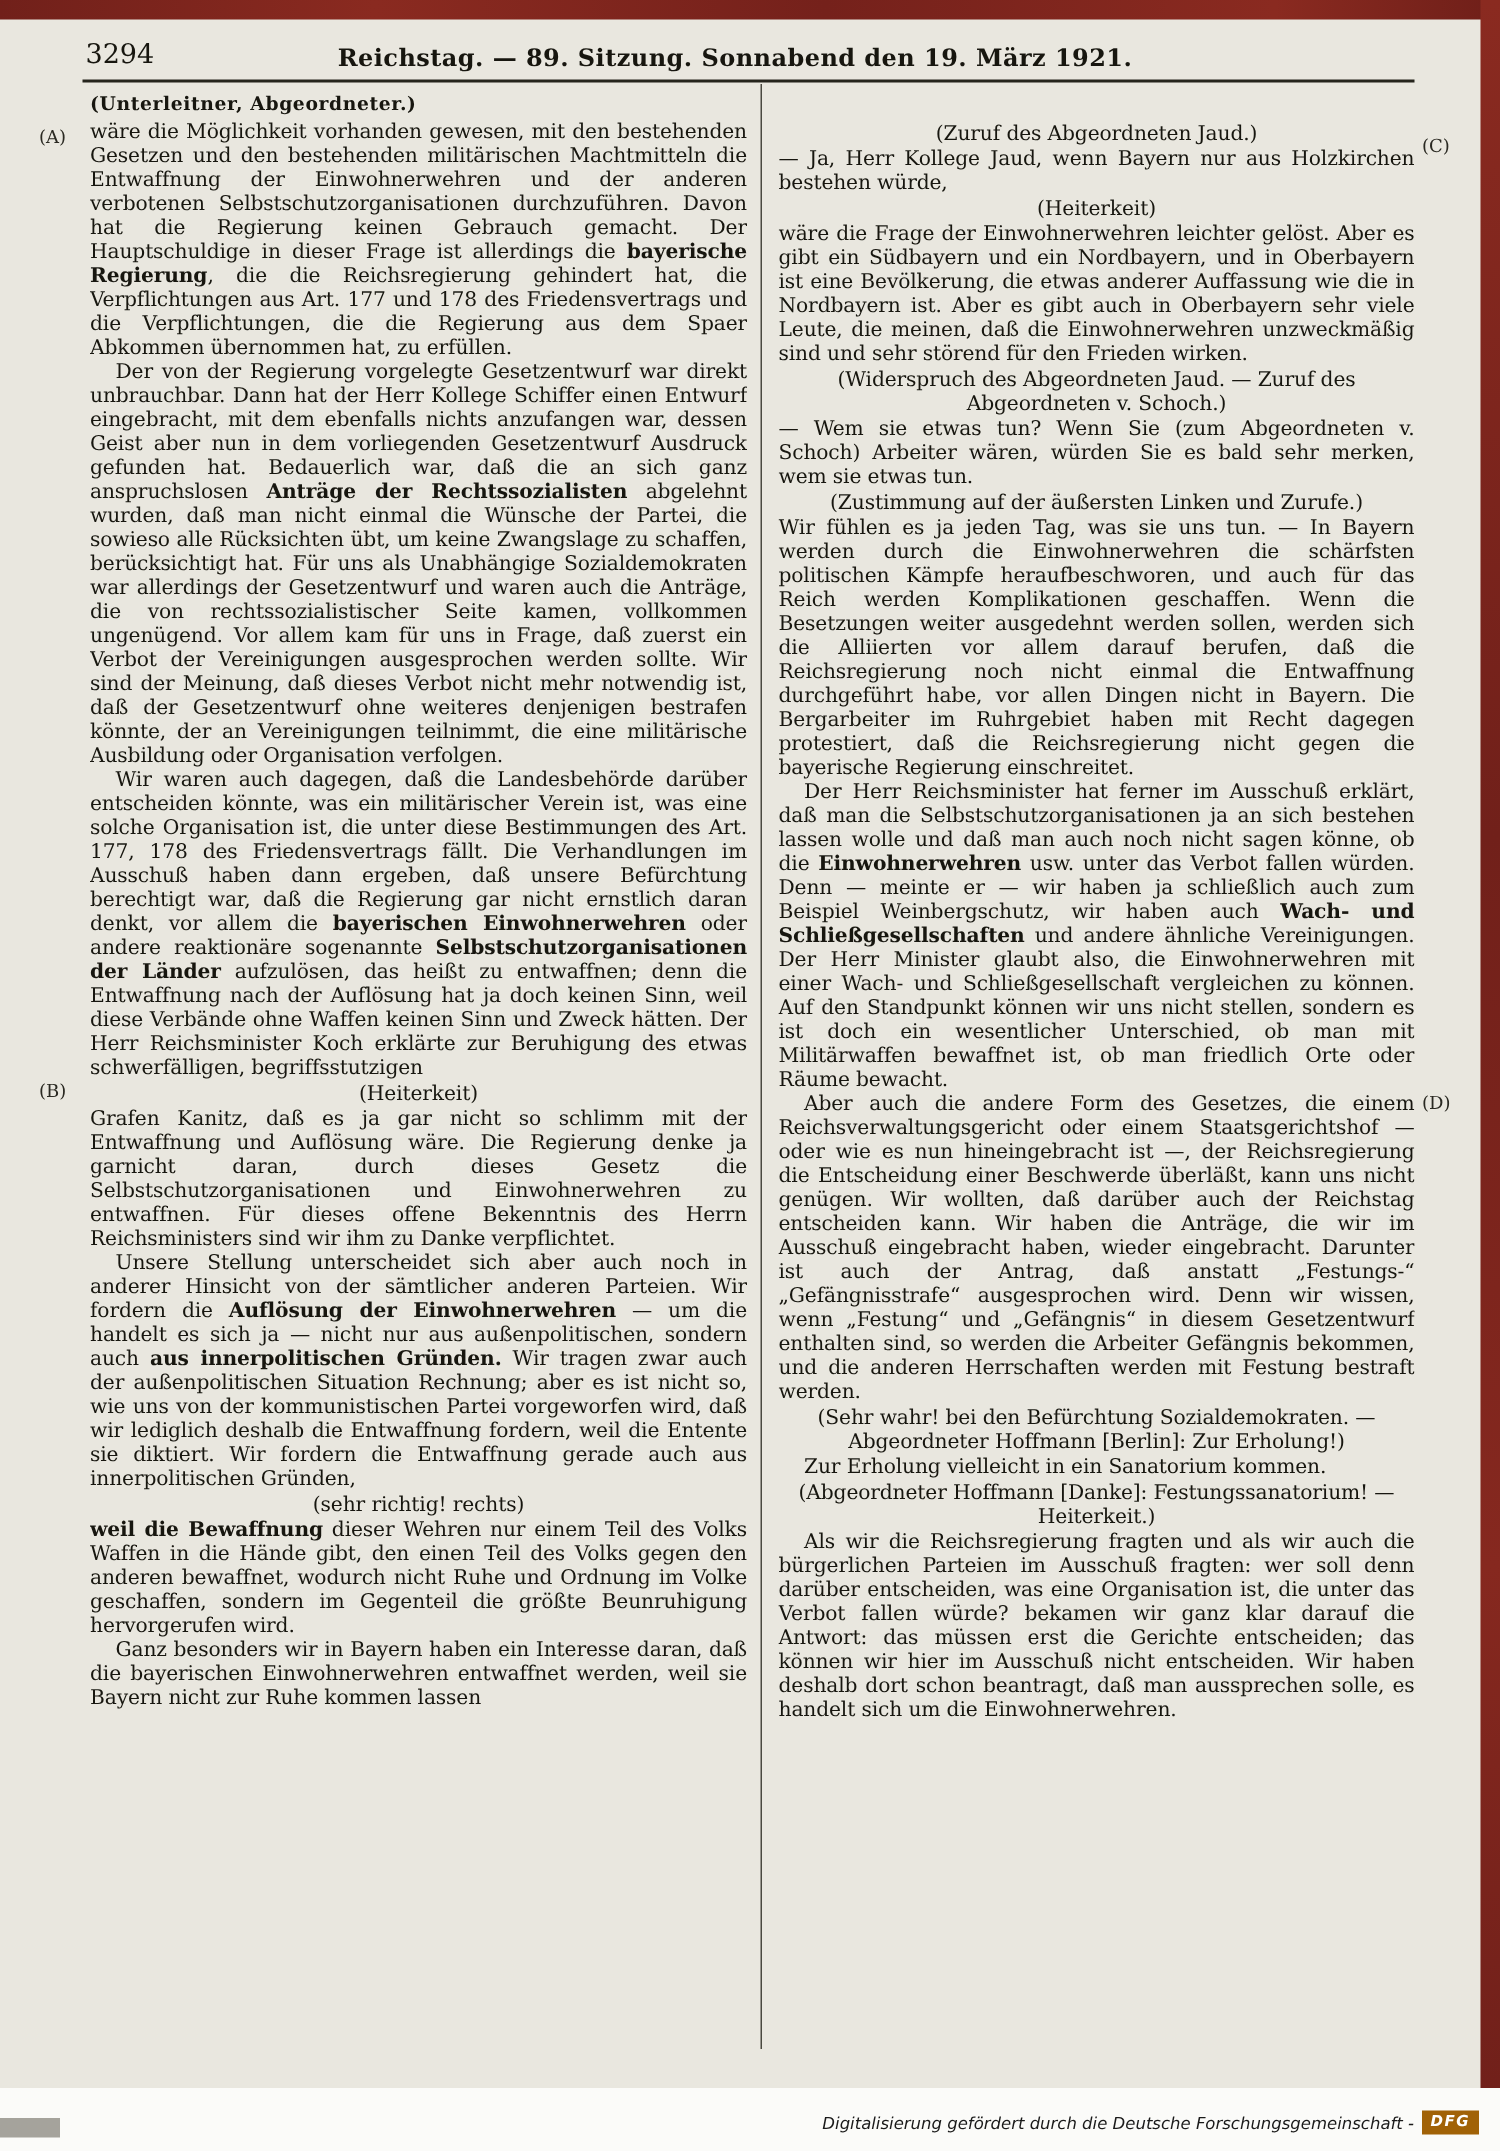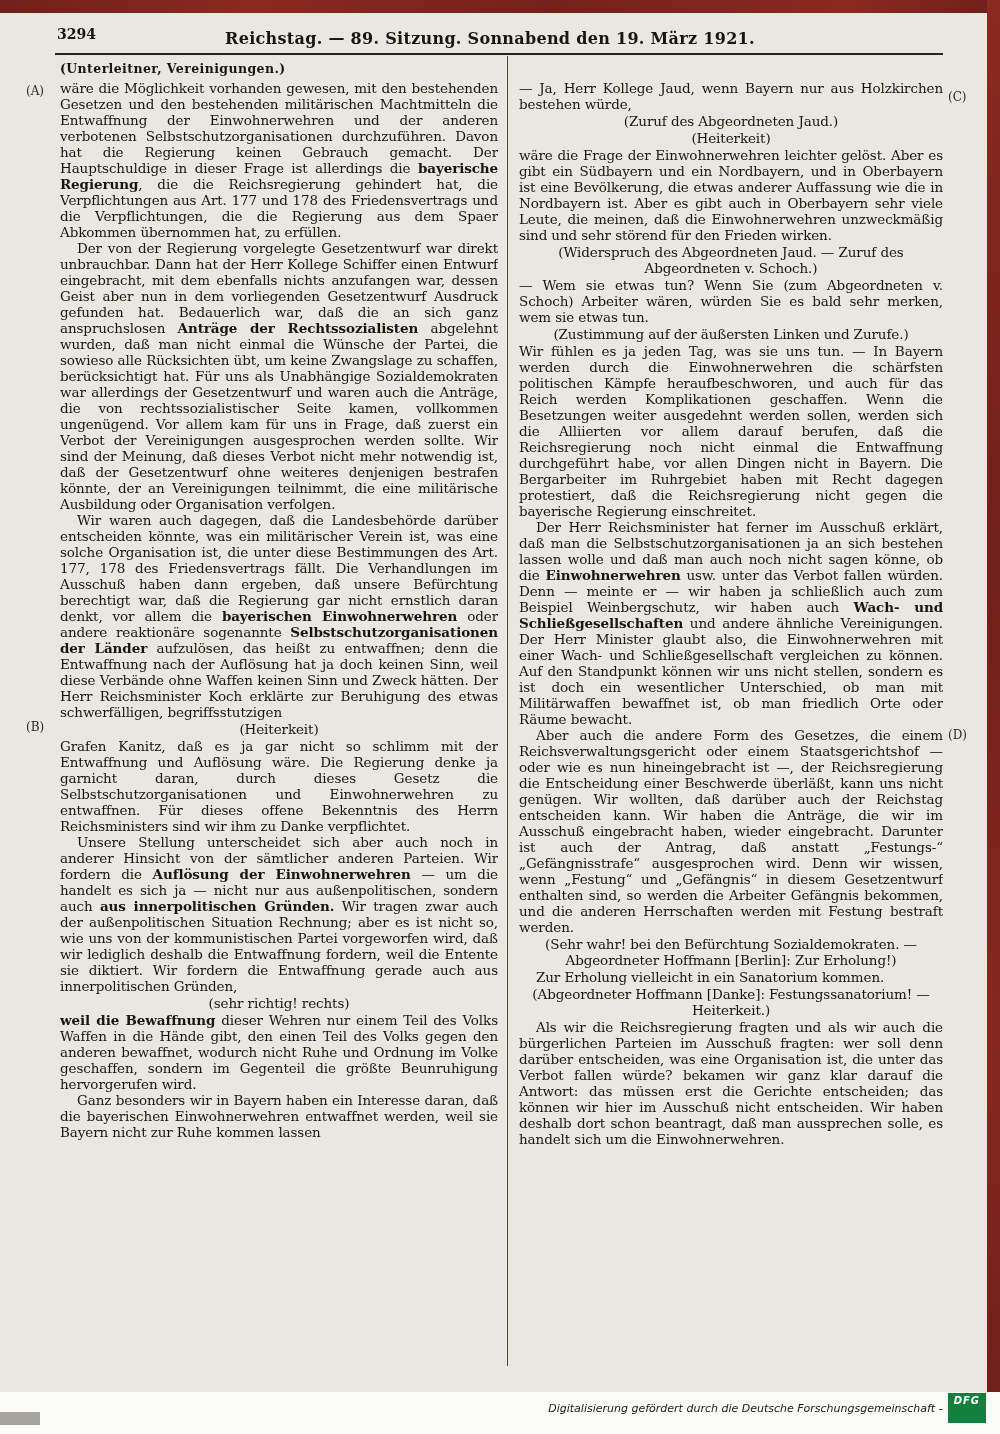--- a/index.html
+++ b/index.html
@@ -11,21 +11,21 @@
     color:#17160f;
   }
   .edge-top {
     position:absolute; top:0; left:0; width:100%; height:13px;
     background:linear-gradient(90deg,#71201a,#8a2a20 25%,#75211b 55%,#8a2a20 85%,#6f1f19);
   }
   .edge-right {
     position:absolute; top:0; right:0; width:13px; height:1392px;
     background:linear-gradient(180deg,#8a2a20,#71201a 40%,#86281f 75%,#71201a);
   }
-  .page-number { position:absolute; top:26px; left:57px; font-size:14px; font-weight:bold; }
+  .page-number { position:absolute; top:26px; left:57px; font-size:18px; font-weight:normal; }
   .header-title {
     position:absolute; top:29px; left:0; right:20px; text-align:center;
     font-size:16px; font-weight:bold; letter-spacing:0.3px;
   }
   .header-rule { position:absolute; top:53px; left:55px; right:57px; height:2px; background:#26251d; }
   .speaker-note { position:absolute; top:61px; left:60px; font-size:12.5px; font-weight:bold; letter-spacing:0.4px; }
   .marker { position:absolute; font-size:12px; color:#2a2922; }
   .marker-a { top:84px;  left:26px; }
   .marker-b { top:720px; left:26px; }
   .marker-c { top:90px;  left:948px; }
@@ -40,61 +40,61 @@
   .para { margin:0; }
   .indent { text-indent:17px; }
   .center { text-align:center; text-indent:0; margin:1px 0; }
   .b { font-weight:bold; }
   .bottom-strip { position:absolute; bottom:0; left:0; width:100%; height:42px; background:#fbfbf9;font-style:italic; }
   .footer {
     position:absolute; right:14px; bottom:11px; display:flex; align-items:center; gap:5px;
     font-family:"DejaVu Sans","Liberation Sans",sans-serif; font-size:11px; color:#1a1a1a;
   }
   .dfg {
-    display:inline-block; background:#15803d; color:#ffffff; font-weight:bold;
-    font-size:10px; padding:2px 6px 17px; letter-spacing:1px;
+    display:inline-block; background:#a16207; color:#ffffff; font-weight:bold;
+    font-size:10px; padding:2px 6px 3px; letter-spacing:1px;
     font-family:"DejaVu Sans","Liberation Sans",sans-serif;
   }
   .corner-smudge { position:absolute; left:0; bottom:9px; width:40px; height:13px; background:#a5a39c; }
 </style>
 </head>
 <body>
 
 <div class="scan">
 
   <div class="edge-top"></div>
   <div class="edge-right"></div>
 
   <div class="page-number">3294</div>
   <div class="header-title">Reichstag. — 89. Sitzung. Sonnabend den 19. März 1921.</div>
   <div class="header-rule"></div>
 
-  <div class="speaker-note">(Unterleitner, Vereinigungen.)</div>
+  <div class="speaker-note">(Unterleitner, Abgeordneter.)</div>
 
   <div class="marker marker-a">(A)</div>
   <div class="marker marker-b">(B)</div>
   <div class="marker marker-c">(C)</div>
   <div class="marker marker-d">(D)</div>
 
   <div class="col-divider"></div>
 
   <div id="col-left" class="col col-left">
       <p class="para noindent"><span>wäre die Möglichkeit vorhanden gewesen, mit den bestehenden Gesetzen und den bestehenden militärischen Machtmitteln die Entwaffnung der Einwohnerwehren und der anderen verbotenen Selbstschutzorganisationen durchzuführen. Davon hat die Regierung keinen Gebrauch gemacht. Der Hauptschuldige in dieser Frage ist allerdings die </span><span class="b">bayerische Regierung</span><span>, die die Reichsregierung gehindert hat, die Verpflichtungen aus Art. 177 und 178 des Friedensvertrags und die Verpflichtungen, die die Regierung aus dem Spaer Abkommen übernommen hat, zu erfüllen.</span></p>
       <p class="para indent"><span>Der von der Regierung vorgelegte Gesetzentwurf war direkt unbrauchbar. Dann hat der Herr Kollege Schiffer einen Entwurf eingebracht, mit dem ebenfalls nichts anzufangen war, dessen Geist aber nun in dem vorliegenden Gesetzentwurf Ausdruck gefunden hat. Bedauerlich war, daß die an sich ganz anspruchslosen </span><span class="b">Anträge der Rechtssozialisten</span><span> abgelehnt wurden, daß man nicht einmal die Wünsche der Partei, die sowieso alle Rücksichten übt, um keine Zwangslage zu schaffen, berücksichtigt hat. Für uns als Unabhängige Sozialdemokraten war allerdings der Gesetzentwurf und waren auch die Anträge, die von rechtssozialistischer Seite kamen, vollkommen ungenügend. Vor allem kam für uns in Frage, daß zuerst ein Verbot der Vereinigungen ausgesprochen werden sollte. Wir sind der Meinung, daß dieses Verbot nicht mehr notwendig ist, daß der Gesetzentwurf ohne weiteres denjenigen bestrafen könnte, der an Vereinigungen teilnimmt, die eine militärische Ausbildung oder Organisation verfolgen.</span></p>
       <p class="para indent"><span>Wir waren auch dagegen, daß die Landesbehörde darüber entscheiden könnte, was ein militärischer Verein ist, was eine solche Organisation ist, die unter diese Bestimmungen des Art. 177, 178 des Friedensvertrags fällt. Die Verhandlungen im Ausschuß haben dann ergeben, daß unsere Befürchtung berechtigt war, daß die Regierung gar nicht ernstlich daran denkt, vor allem die </span><span class="b">bayerischen Einwohnerwehren</span><span> oder andere reaktionäre sogenannte </span><span class="b">Selbstschutzorganisationen der Länder</span><span> aufzulösen, das heißt zu entwaffnen; denn die Entwaffnung nach der Auflösung hat ja doch keinen Sinn, weil diese Verbände ohne Waffen keinen Sinn und Zweck hätten. Der Herr Reichsminister Koch erklärte zur Beruhigung des etwas schwerfälligen, begriffsstutzigen</span></p>
       <p class="para center"><span>(Heiterkeit)</span></p>
       <p class="para noindent"><span>Grafen Kanitz, daß es ja gar nicht so schlimm mit der Entwaffnung und Auflösung wäre. Die Regierung denke ja garnicht daran, durch dieses Gesetz die Selbstschutzorganisationen und Einwohnerwehren zu entwaffnen. Für dieses offene Bekenntnis des Herrn Reichsministers sind wir ihm zu Danke verpflichtet.</span></p>
       <p class="para indent"><span>Unsere Stellung unterscheidet sich aber auch noch in anderer Hinsicht von der sämtlicher anderen Parteien. Wir fordern die </span><span class="b">Auflösung der Einwohnerwehren</span><span> — um die handelt es sich ja — nicht nur aus außenpolitischen, sondern auch </span><span class="b">aus innerpolitischen Gründen.</span><span> Wir tragen zwar auch der außenpolitischen Situation Rechnung; aber es ist nicht so, wie uns von der kommunistischen Partei vorgeworfen wird, daß wir lediglich deshalb die Entwaffnung fordern, weil die Entente sie diktiert. Wir fordern die Entwaffnung gerade auch aus innerpolitischen Gründen,</span></p>
       <p class="para center"><span>(sehr richtig! rechts)</span></p>
       <p class="para noindent"><span class="b">weil die Bewaffnung</span><span> dieser Wehren nur einem Teil des Volks Waffen in die Hände gibt, den einen Teil des Volks gegen den anderen bewaffnet, wodurch nicht Ruhe und Ordnung im Volke geschaffen, sondern im Gegenteil die größte Beunruhigung hervorgerufen wird.</span></p>
       <p class="para indent"><span>Ganz besonders wir in Bayern haben ein Interesse daran, daß die bayerischen Einwohnerwehren entwaffnet werden, weil sie Bayern nicht zur Ruhe kommen lassen</span></p>
     </div>
   <div id="col-right" class="col col-right">
+      <p class="para center"><span>(Zuruf des Abgeordneten Jaud.)</span></p>
       <p class="para noindent"><span>— Ja, Herr Kollege Jaud, wenn Bayern nur aus Holzkirchen bestehen würde,</span></p>
-      <p class="para center"><span>(Zuruf des Abgeordneten Jaud.)</span></p>
       <p class="para center"><span>(Heiterkeit)</span></p>
       <p class="para noindent"><span>wäre die Frage der Einwohnerwehren leichter gelöst. Aber es gibt ein Südbayern und ein Nordbayern, und in Oberbayern ist eine Bevölkerung, die etwas anderer Auffassung wie die in Nordbayern ist. Aber es gibt auch in Oberbayern sehr viele Leute, die meinen, daß die Einwohnerwehren unzweckmäßig sind und sehr störend für den Frieden wirken.</span></p>
       <p class="para center"><span>(Widerspruch des Abgeordneten Jaud. — Zuruf des Abgeordneten v. Schoch.)</span></p>
       <p class="para noindent"><span>— Wem sie etwas tun? Wenn Sie (zum Abgeordneten v. Schoch) Arbeiter wären, würden Sie es bald sehr merken, wem sie etwas tun.</span></p>
       <p class="para center"><span>(Zustimmung auf der äußersten Linken und Zurufe.)</span></p>
       <p class="para noindent"><span>Wir fühlen es ja jeden Tag, was sie uns tun. — In Bayern werden durch die Einwohnerwehren die schärfsten politischen Kämpfe heraufbeschworen, und auch für das Reich werden Komplikationen geschaffen. Wenn die Besetzungen weiter ausgedehnt werden sollen, werden sich die Alliierten vor allem darauf berufen, daß die Reichsregierung noch nicht einmal die Entwaffnung durchgeführt habe, vor allen Dingen nicht in Bayern. Die Bergarbeiter im Ruhrgebiet haben mit Recht dagegen protestiert, daß die Reichsregierung nicht gegen die bayerische Regierung einschreitet.</span></p>
       <p class="para indent"><span>Der Herr Reichsminister hat ferner im Ausschuß erklärt, daß man die Selbstschutzorganisationen ja an sich bestehen lassen wolle und daß man auch noch nicht sagen könne, ob die </span><span class="b">Einwohnerwehren</span><span> usw. unter das Verbot fallen würden. Denn — meinte er — wir haben ja schließlich auch zum Beispiel Weinbergschutz, wir haben auch </span><span class="b">Wach- und Schließgesellschaften</span><span> und andere ähnliche Vereinigungen. Der Herr Minister glaubt also, die Einwohnerwehren mit einer Wach- und Schließgesellschaft vergleichen zu können. Auf den Standpunkt können wir uns nicht stellen, sondern es ist doch ein wesentlicher Unterschied, ob man mit Militärwaffen bewaffnet ist, ob man friedlich Orte oder Räume bewacht.</span></p>
       <p class="para indent"><span>Aber auch die andere Form des Gesetzes, die einem Reichsverwaltungsgericht oder einem Staatsgerichtshof — oder wie es nun hineingebracht ist —, der Reichsregierung die Entscheidung einer Beschwerde überläßt, kann uns nicht genügen. Wir wollten, daß darüber auch der Reichstag entscheiden kann. Wir haben die Anträge, die wir im Ausschuß eingebracht haben, wieder eingebracht. Darunter ist auch der Antrag, daß anstatt „Festungs-“ „Gefängnisstrafe“ ausgesprochen wird. Denn wir wissen, wenn „Festung“ und „Gefängnis“ in diesem Gesetzentwurf enthalten sind, so werden die Arbeiter Gefängnis bekommen, und die anderen Herrschaften werden mit Festung bestraft werden.</span></p>
       <p class="para center"><span>(Sehr wahr! bei den Befürchtung Sozialdemokraten. — Abgeordneter Hoffmann [Berlin]: Zur Erholung!)</span></p>
       <p class="para indent"><span>Zur Erholung vielleicht in ein Sanatorium kommen.</span></p>

